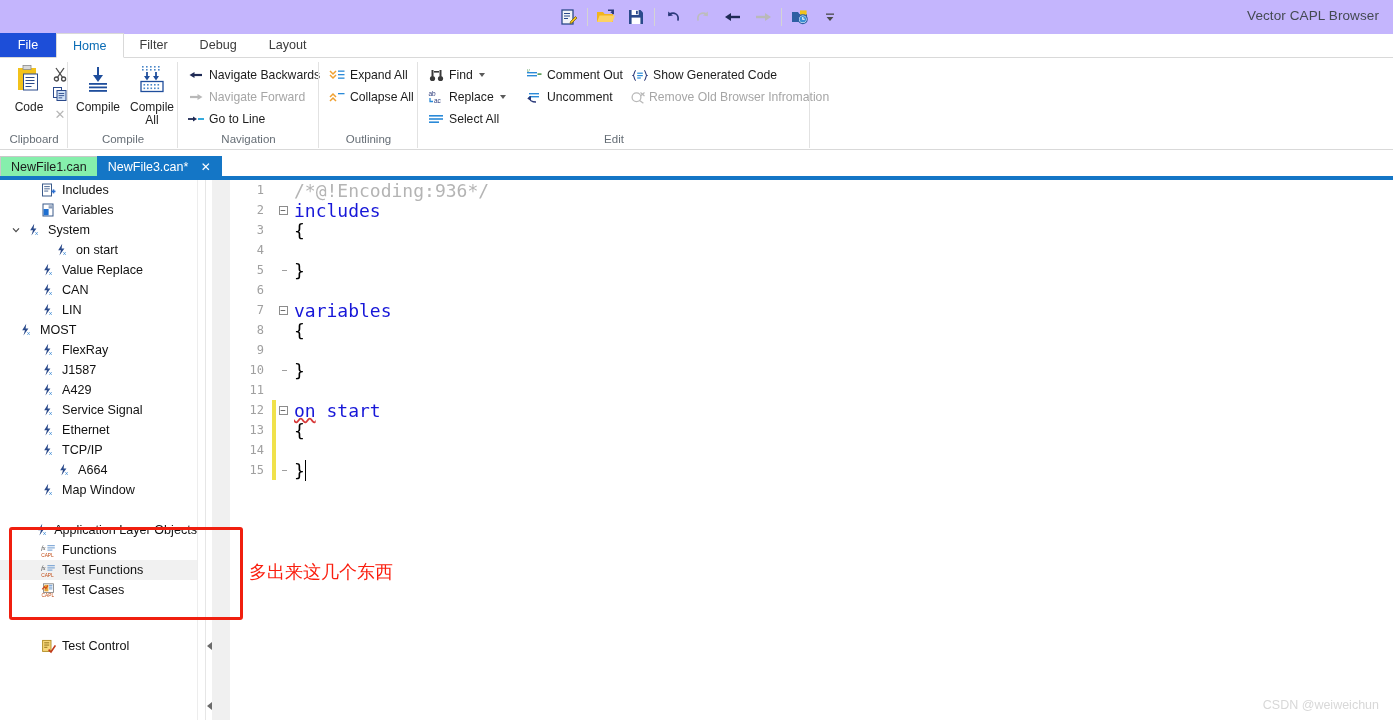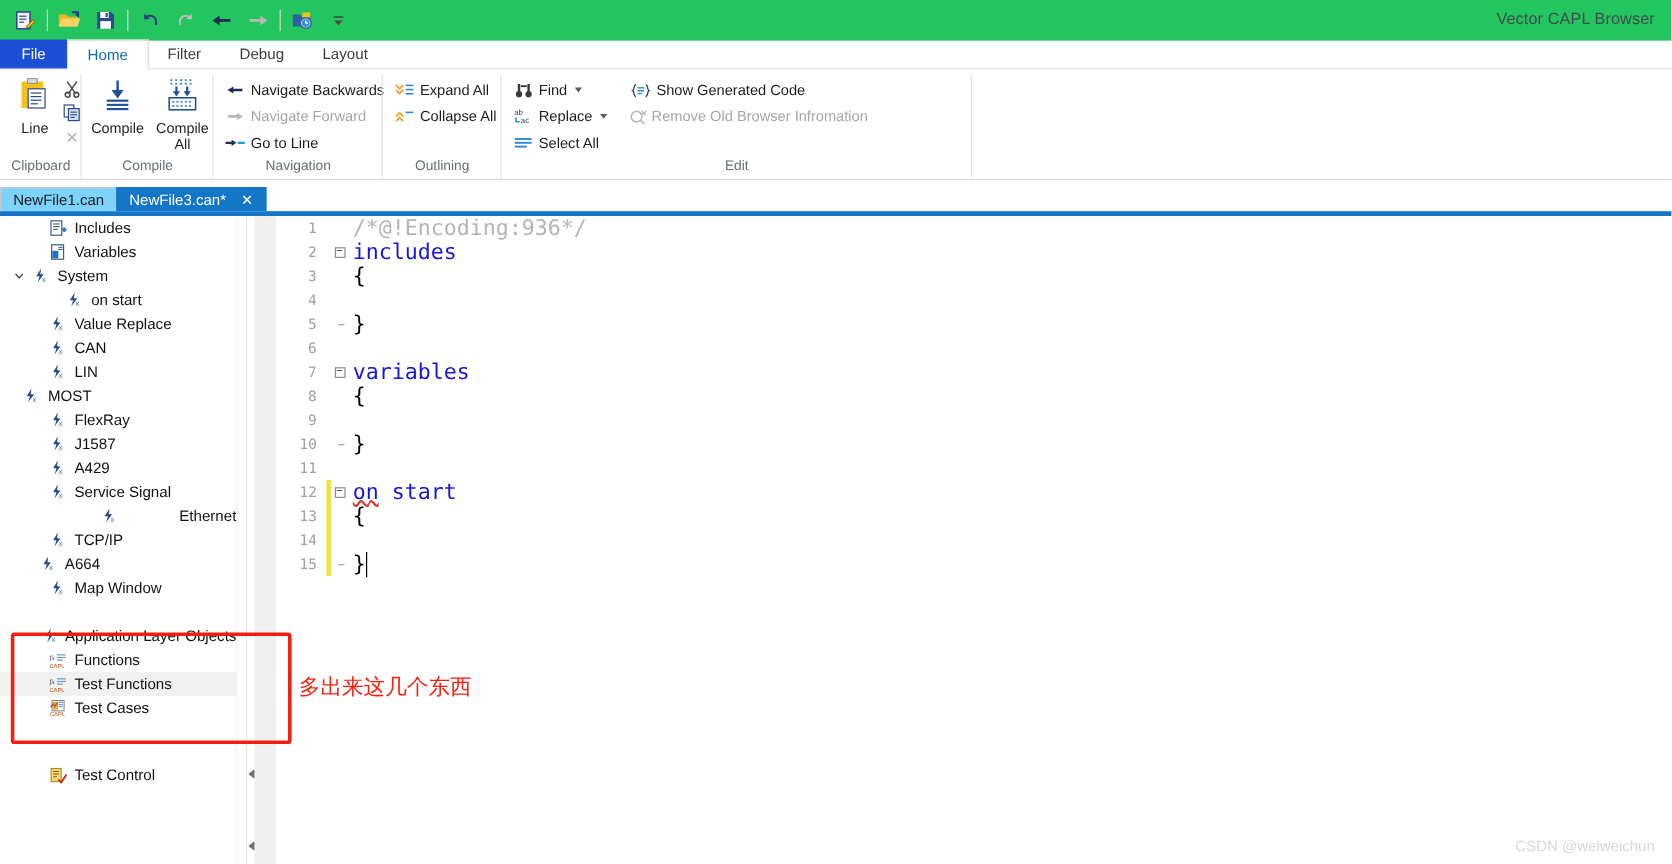--- a/index.html
+++ b/index.html
@@ -10,22 +10,22 @@
     background: #ffffff;
     font-family: "Liberation Sans", sans-serif;
     color: #1a1a1a;
     -webkit-font-smoothing: antialiased;
   }
   #app { position: relative; width: 1393px; height: 720px; background:#fff; }
 
   
   .qat {
     position: absolute; left: 0; top: 0; width: 1393px; height: 34px;
-    background: #22c55e;
-    display: flex; align-items: center; padding-left: 6px;
+    background: #c4b5fd;
+    display: flex; align-items: center; padding-left: 6px; justify-content: center;
   }
   .qat-btn {
     width: 30px; height: 28px; display: flex; align-items: center; justify-content: center;
     cursor: default;
   }
   .qat-sep { width: 1px; height: 18px; background: #d4d4d4; margin: 0 3px; }
   .title-bar-text {
     position: absolute; right: 14px; top: 8px;
     font-size: 13.5px; color: #444a52; letter-spacing: .1px;
   }
@@ -89,21 +89,21 @@
     border-top:4px solid #5a5a5a;
   }
 
   
   .doc-tabs {
     position: absolute; left: 0; top: 156px; width: 1393px; height: 20px;
     background: #ffffff; display: flex; align-items: stretch;
   }
   .dtab {
     height: 20px; line-height: 20px; font-size: 12.5px; padding: 0 10px;
-    border: 1px solid #c8c8c8; border-bottom: none; background: #7dd3fc; color: #1b1b1b;
+    border: 1px solid #c8c8c8; border-bottom: none; background: #86efac; color: #1b1b1b;
     margin-right: -1px; cursor: default; white-space: nowrap;
   }
   .dtab.active { background: #1476c6; color: #ffffff; border-color: #1476c6; }
   .dtab .tclose { margin-left: 9px; font-size: 12px; }
   .tab-underline {
     position: absolute; left: 0; top: 176px; width: 1393px; height: 4px; background: #1476c6;
   }
 
   
   .sidebar {
@@ -266,21 +266,21 @@
             <svg width="30" height="30" viewBox="0 0 30 30">
               <rect x="4" y="4" width="18" height="22" fill="#f2c21b"></rect>
               <rect x="9" y="1.5" width="8" height="4" fill="#d9d9d9" stroke="#8a8a8a" stroke-width="0.8"></rect>
               <rect x="9.5" y="10" width="14" height="16" fill="#ffffff" stroke="#2b4a8b" stroke-width="1"></rect>
               <rect x="11.5" y="13" width="9" height="1" fill="#2b4a8b"></rect>
               <rect x="11.5" y="16" width="9" height="1" fill="#2b4a8b"></rect>
               <rect x="11.5" y="19" width="9" height="1" fill="#2b4a8b"></rect>
               <rect x="11.5" y="22" width="6" height="1" fill="#2b4a8b"></rect>
             </svg>
           </span>
-          <span>Line</span>
+          <span>Code</span>
         </div>
         <div style="display:flex;flex-direction:column;align-items:center;padding-top:2px;">
           <span style="height:20px;display:flex;align-items:center;">
             <svg width="16" height="16" viewBox="0 0 16 16">
               <path d="M4 2 L11 12" stroke="#4a4a4a" stroke-width="1.3" fill="none"></path>
               <path d="M12 2 L5 12" stroke="#4a4a4a" stroke-width="1.3" fill="none"></path>
               <circle cx="4.4" cy="13" r="2" fill="none" stroke="#4a4a4a" stroke-width="1.3"></circle>
               <circle cx="11.6" cy="13" r="2" fill="none" stroke="#4a4a4a" stroke-width="1.3"></circle>
             </svg>
           </span>
@@ -454,20 +454,44 @@
               <svg width="16" height="13" viewBox="0 0 16 13">
                 <rect x="1" y="2" width="14" height="1.6" fill="#2b8ad8"></rect>
                 <rect x="1" y="5.2" width="14" height="1.6" fill="#2b8ad8"></rect>
                 <rect x="1" y="8.4" width="10" height="1.6" fill="#2b8ad8"></rect>
               </svg>
             </span>
             <span>Select All</span>
           </div>
         </div>
 
+        <div style="display:flex;flex-direction:column;width:106px;">
+          <div class="small-row">
+            <span class="glyph">
+              <svg width="16" height="13" viewBox="0 0 16 13">
+                <rect x="1" y="3" width="10" height="1.4" fill="#2b8ad8"></rect>
+                <rect x="1" y="6" width="10" height="1.4" fill="#2b8ad8"></rect>
+                <text x="1" y="3.2" font-size="5" fill="#3a8a3a" font-family="Liberation Sans, sans-serif">//</text>
+                <rect x="11.5" y="4.4" width="4" height="1.4" fill="#3a8a3a"></rect>
+              </svg>
+            </span>
+            <span>Comment Out</span>
+          </div>
+          <div class="small-row">
+            <span class="glyph">
+              <svg width="16" height="13" viewBox="0 0 16 13">
+                <rect x="3" y="2" width="10" height="1.4" fill="#2b8ad8"></rect>
+                <rect x="3" y="5" width="10" height="1.4" fill="#2b8ad8"></rect>
+                <path d="M10 11 C6 11, 3 9, 3 6" fill="none" stroke="#2b3a7a" stroke-width="1.4"></path>
+                <path d="M1.2 7.8 L5 4.8 L5 9.6 Z" fill="#2b3a7a"></path>
+              </svg>
+            </span>
+            <span>Uncomment</span>
+          </div>
+        </div>
 
         <div style="display:flex;flex-direction:column;width:180px;">
           <div class="small-row">
             <span class="glyph">
               <svg width="16" height="13" viewBox="0 0 16 13">
                 <path d="M4 1.5 C2 1.5 2.6 6 1.2 6.5 C2.6 7 2 11.5 4 11.5" fill="none" stroke="#2b3a7a" stroke-width="1.1"></path>
                 <path d="M12 1.5 C14 1.5 13.4 6 14.8 6.5 C13.4 7 14 11.5 12 11.5" fill="none" stroke="#2b3a7a" stroke-width="1.1"></path>
                 <rect x="5.2" y="3.6" width="5.6" height="1.2" fill="#2b8ad8"></rect>
                 <rect x="5.2" y="6" width="5.6" height="1.2" fill="#2b8ad8"></rect>
                 <rect x="5.2" y="8.4" width="3.6" height="1.2" fill="#2b8ad8"></rect>
@@ -628,41 +652,41 @@
       <div class="tree-item" style="padding-left: 22px;">
         <span class="tree-twisty"></span>
         <span class="tree-icon">
           <svg width="15" height="15" viewBox="0 0 15 15">
             <path d="M7.2 0.8 L3.2 7.2 L6 7.2 L4.4 12.4 L9.4 5.6 L6.6 5.6 Z" fill="#2b4a8b"></path>
             <text x="8" y="12.4" font-size="6.2" fill="#2b7fd0" font-family="Liberation Sans, sans-serif">x</text>
           </svg>
         </span>
         <span class="tree-label">Service Signal</span>
       </div>
-      <div class="tree-item" style="padding-left: 22px; justify-content: space-between;">
+      <div class="tree-item" style="padding-left: 22px;">
         <span class="tree-twisty"></span>
         <span class="tree-icon">
           <svg width="15" height="15" viewBox="0 0 15 15">
             <path d="M7.2 0.8 L3.2 7.2 L6 7.2 L4.4 12.4 L9.4 5.6 L6.6 5.6 Z" fill="#2b4a8b"></path>
             <text x="8" y="12.4" font-size="6.2" fill="#2b7fd0" font-family="Liberation Sans, sans-serif">x</text>
           </svg>
         </span>
         <span class="tree-label">Ethernet</span>
       </div>
       <div class="tree-item" style="padding-left: 22px;">
         <span class="tree-twisty"></span>
         <span class="tree-icon">
           <svg width="15" height="15" viewBox="0 0 15 15">
             <path d="M7.2 0.8 L3.2 7.2 L6 7.2 L4.4 12.4 L9.4 5.6 L6.6 5.6 Z" fill="#2b4a8b"></path>
             <text x="8" y="12.4" font-size="6.2" fill="#2b7fd0" font-family="Liberation Sans, sans-serif">x</text>
           </svg>
         </span>
         <span class="tree-label">TCP/IP</span>
       </div>
-      <div class="tree-item" style="padding-left: 14px;">
+      <div class="tree-item" style="padding-left: 38px;">
         <span class="tree-twisty"></span>
         <span class="tree-icon">
           <svg width="15" height="15" viewBox="0 0 15 15">
             <path d="M7.2 0.8 L3.2 7.2 L6 7.2 L4.4 12.4 L9.4 5.6 L6.6 5.6 Z" fill="#2b4a8b"></path>
             <text x="8" y="12.4" font-size="6.2" fill="#2b7fd0" font-family="Liberation Sans, sans-serif">x</text>
           </svg>
         </span>
         <span class="tree-label">A664</span>
       </div>
       <div class="tree-item" style="padding-left: 22px;">

